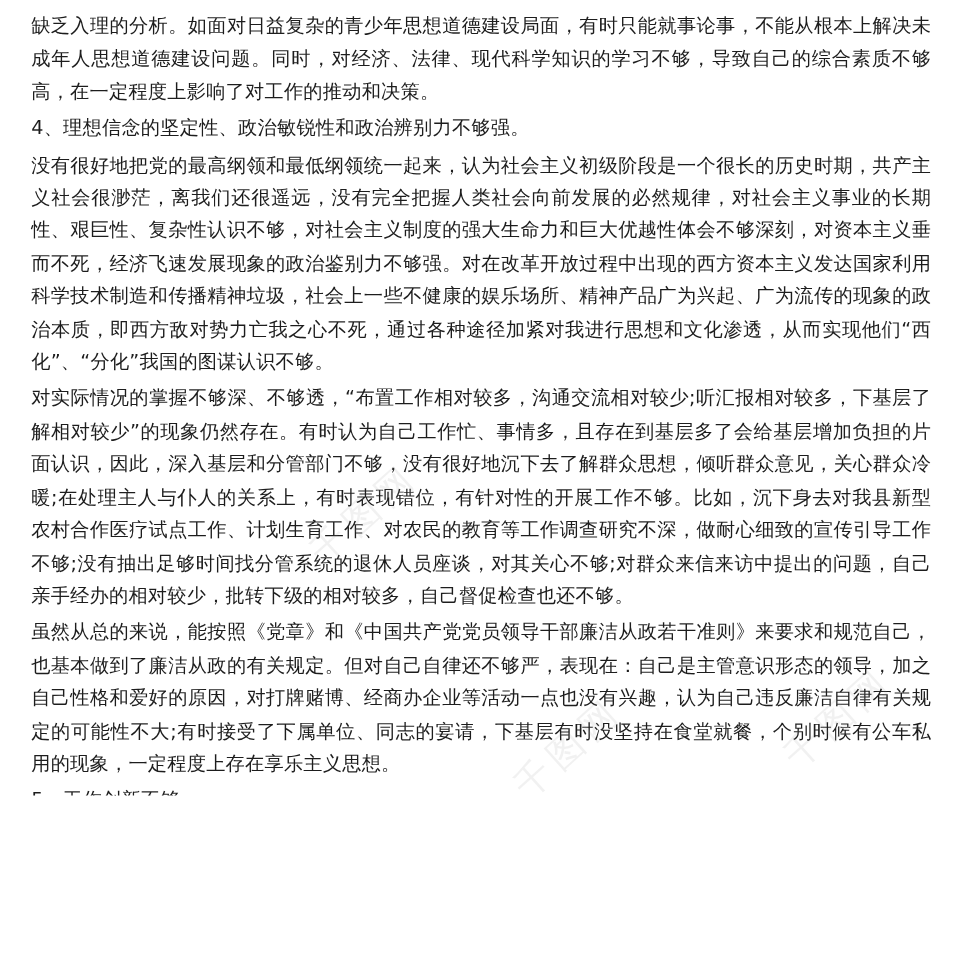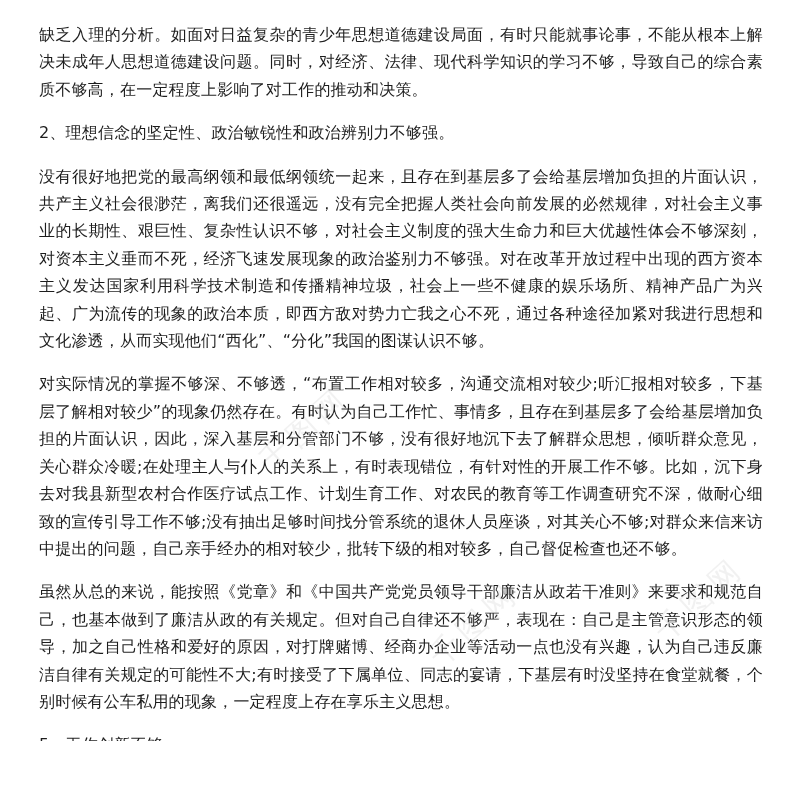--- a/index.html
+++ b/index.html
@@ -21,21 +21,21 @@
     padding: 5px 21px 0 23px;
     color: #1d1d1d;
     font-size: 16px;
     font-weight: 500;
     line-height: 27.4px;
     letter-spacing: 0.2px;
     text-align: justify;
     overflow: hidden;
   }
   .para {
-    margin: 16px;
+    margin: 3px;
     text-align: justify;
   }
   .para.clipped {
     
     height: 10px;
     overflow: hidden;
   }
   .watermark {
     position: absolute;
     color: #9a9a9a;
@@ -54,23 +54,23 @@
 <body>
 
 <div class="doc-page">
 
   <span class="watermark wm-1">千图网</span>
   <span class="watermark wm-2">千图网</span>
   <span class="watermark wm-3">千图网</span>
 
   <p class="para">缺乏入理的分析。如面对日益复杂的青少年思想道德建设局面，有时只能就事论事，不能从根本上解决未成年人思想道德建设问题。同时，对经济、法律、现代科学知识的学习不够，导致自己的综合素质不够高，在一定程度上影响了对工作的推动和决策。</p>
 
-  <p class="para">2、理想信念的坚定性、政治敏锐性和政治辨别力不够强。</p>
+  <p class="para">4、理想信念的坚定性、政治敏锐性和政治辨别力不够强。</p>
 
-  <p class="para">没有很好地把党的最高纲领和最低纲领统一起来，且存在到基层多了会给基层增加负担的片面认识，共产主义社会很渺茫，离我们还很遥远，没有完全把握人类社会向前发展的必然规律，对社会主义事业的长期性、艰巨性、复杂性认识不够，对社会主义制度的强大生命力和巨大优越性体会不够深刻，对资本主义垂而不死，经济飞速发展现象的政治鉴别力不够强。对在改革开放过程中出现的西方资本主义发达国家利用科学技术制造和传播精神垃圾，社会上一些不健康的娱乐场所、精神产品广为兴起、广为流传的现象的政治本质，即西方敌对势力亡我之心不死，通过各种途径加紧对我进行思想和文化渗透，从而实现他们“西化”、“分化”我国的图谋认识不够。</p>
+  <p class="para">没有很好地把党的最高纲领和最低纲领统一起来，认为社会主义初级阶段是一个很长的历史时期，共产主义社会很渺茫，离我们还很遥远，没有完全把握人类社会向前发展的必然规律，对社会主义事业的长期性、艰巨性、复杂性认识不够，对社会主义制度的强大生命力和巨大优越性体会不够深刻，对资本主义垂而不死，经济飞速发展现象的政治鉴别力不够强。对在改革开放过程中出现的西方资本主义发达国家利用科学技术制造和传播精神垃圾，社会上一些不健康的娱乐场所、精神产品广为兴起、广为流传的现象的政治本质，即西方敌对势力亡我之心不死，通过各种途径加紧对我进行思想和文化渗透，从而实现他们“西化”、“分化”我国的图谋认识不够。</p>
 
 
   <p class="para">对实际情况的掌握不够深、不够透，“布置工作相对较多，沟通交流相对较少;听汇报相对较多，下基层了解相对较少”的现象仍然存在。有时认为自己工作忙、事情多，且存在到基层多了会给基层增加负担的片面认识，因此，深入基层和分管部门不够，没有很好地沉下去了解群众思想，倾听群众意见，关心群众冷暖;在处理主人与仆人的关系上，有时表现错位，有针对性的开展工作不够。比如，沉下身去对我县新型农村合作医疗试点工作、计划生育工作、对农民的教育等工作调查研究不深，做耐心细致的宣传引导工作不够;没有抽出足够时间找分管系统的退休人员座谈，对其关心不够;对群众来信来访中提出的问题，自己亲手经办的相对较少，批转下级的相对较多，自己督促检查也还不够。</p>
 
 
   <p class="para">虽然从总的来说，能按照《党章》和《中国共产党党员领导干部廉洁从政若干准则》来要求和规范自己，也基本做到了廉洁从政的有关规定。但对自己自律还不够严，表现在：自己是主管意识形态的领导，加之自己性格和爱好的原因，对打牌赌博、经商办企业等活动一点也没有兴趣，认为自己违反廉洁自律有关规定的可能性不大;有时接受了下属单位、同志的宴请，下基层有时没坚持在食堂就餐，个别时候有公车私用的现象，一定程度上存在享乐主义思想。</p>
 
   <p class="para clipped">5、工作创新不够。</p>
 
 </div>

